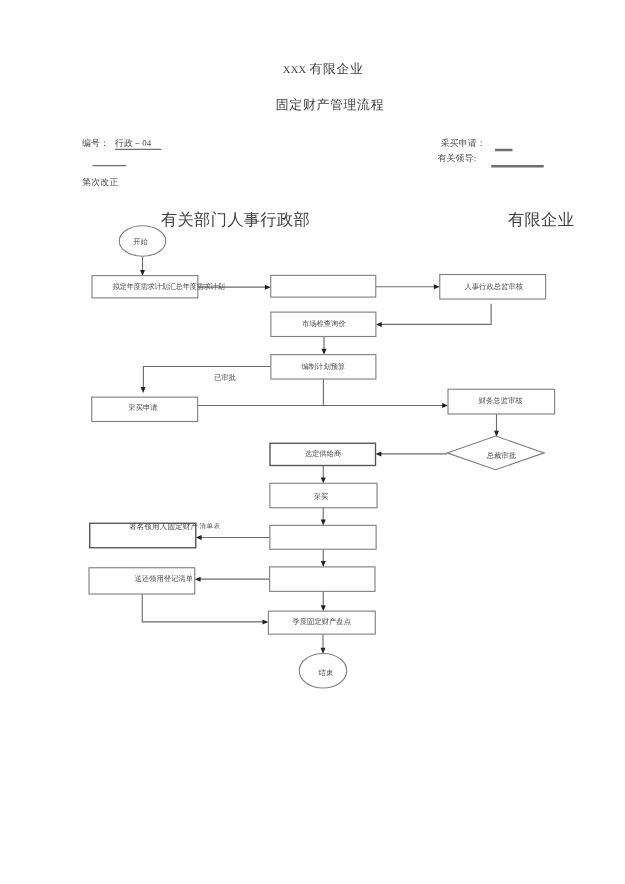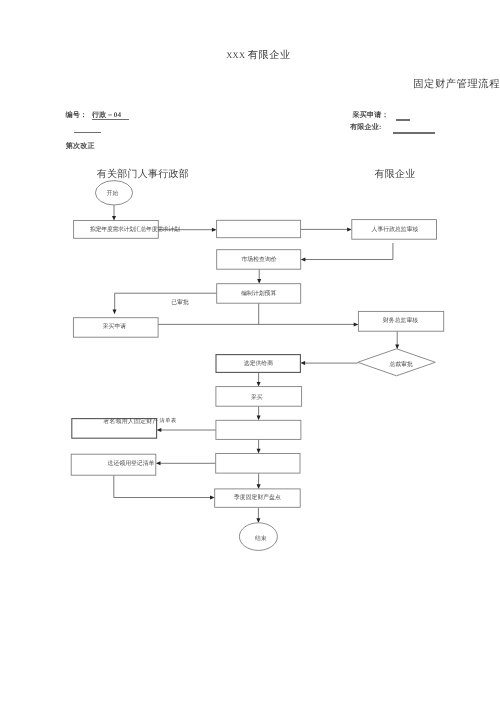--- a/index.html
+++ b/index.html
@@ -7,27 +7,27 @@
   body{width:500px;height:707px;position:relative;overflow:hidden;
        font-family:"Liberation Serif",serif;color:#404040;
        -webkit-font-smoothing:antialiased;
        text-rendering:geometricPrecision;}
   .page{position:absolute;left:0;top:0;width:500px;height:543px;background:#fff;}
   .abs{position:absolute;white-space:nowrap;}
 
   .title1{left:0;top:0;width:500px;text-align:center;font-size:10.2px;
           letter-spacing:.6px;color:#3d3d3d;padding-left:17px;box-sizing:border-box;}
   .title1 .lat{font-size:8.4px;letter-spacing:.3px;}
-  .title2{left:0;top:0;width:500px;text-align:right;font-size:10.3px;
+  .title2{left:0;top:0;width:500px;text-align:center;font-size:10.3px;
           letter-spacing:.55px;color:#3d3d3d;padding-left:28px;box-sizing:border-box;}
 
-  .meta{font-size:7.1px;color:#4a4a4a;letter-spacing:.15px;font-weight:bold;}
+  .meta{font-size:7.1px;color:#4a4a4a;letter-spacing:.15px;}
   .rule{position:absolute;background:#6e6e6e;height:1px;}
 
-  .colhead{font-size:10px;color:#3f3f3f;letter-spacing:.25px;}
+  .colhead{font-size:13px;color:#3f3f3f;letter-spacing:.25px;margin-left:32px;}
 
   svg.fc{position:absolute;left:0;top:0;width:500px;height:707px;overflow:visible;}
   svg.fc .shape{fill:#ffffff;stroke:#808080;stroke-width:.9;}
   svg.fc .shape.dark{stroke:#555555;stroke-width:1.1;}
   svg.fc .ln{stroke:#6b6b6b;stroke-width:.9;fill:none;}
   svg.fc .ah{fill:#222222;stroke:none;}
   .nodetext{font-size:5.85px;color:#4b4b4b;letter-spacing:0px;line-height:1;}
   .nodetext{margin-top:1.4px;}
 </style>
 </head>
@@ -42,21 +42,21 @@
   <div class="abs meta" style="left:92px;top:110.5px">行政－04</div>
   <div class="rule" style="left:91.5px;top:118.8px;width:37px"></div>
 
   <div class="abs meta" style="left:65.8px;top:142px"><span>第</span><span>次改正</span></div>
   <div class="rule" style="left:74px;top:132.4px;width:27px"></div>
 
   <div class="abs meta" style="left:352.5px;top:110.5px">采买申请：</div>
   <div class="abs meta" style="left:397px;top:110.5px"></div>
   <div class="rule" style="left:396.4px;top:119.4px;width:14px;height:1.4px"></div>
 
-  <div class="abs meta" style="left:350px;top:123px">有限企业:</div>
+  <div class="abs meta" style="left:350px;top:123px">有关领导:</div>
   <div class="abs meta" style="left:393px;top:123px"></div>
   <div class="rule" style="left:392.6px;top:132.4px;width:42px;height:1.3px"></div>
 
   <div class="abs colhead" style="left:96.8px;top:166.5px">有关部门人事行政部</div>
   <div class="abs colhead" style="left:374.4px;top:166.5px">有限企业</div>
 
   <svg class="fc" viewBox="0 0 500 707" xmlns="http://www.w3.org/2000/svg">
 
     <g>
       <path class="ln" d="M114 205.2 V216.8"></path>

